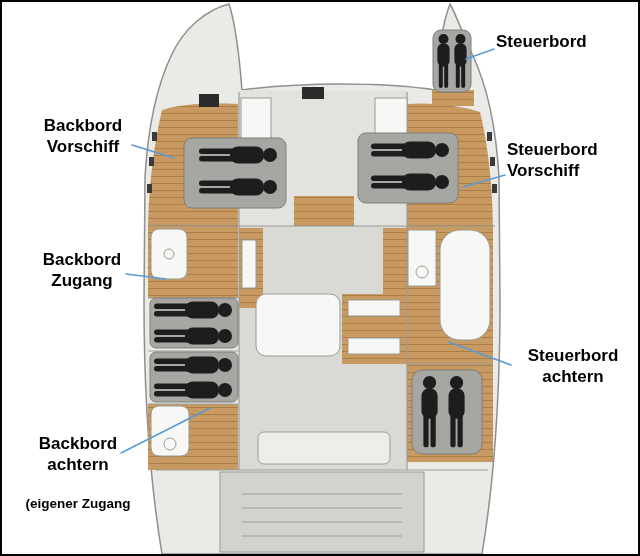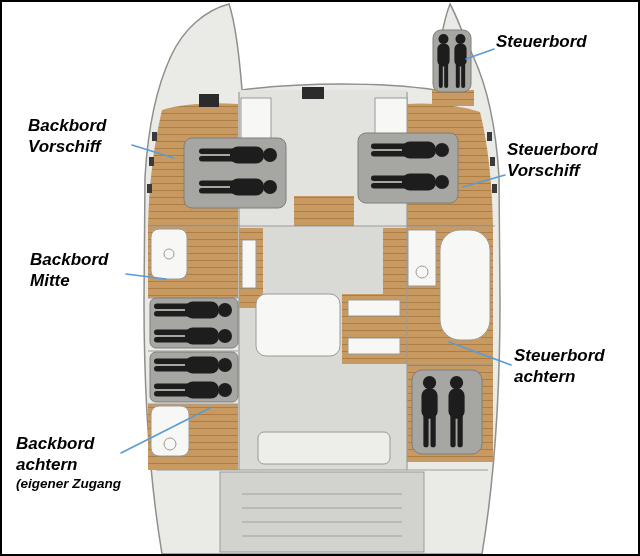--- a/index.html
+++ b/index.html
@@ -1,27 +1,27 @@
 <!DOCTYPE html>
 <html><head>
 <meta charset="utf-8">
 <style>
   * { margin:0; padding:0; box-sizing:border-box; }
   html,body { background:#ffffff; font-family:"Liberation Sans", sans-serif; }
   .frame {
     position:relative; width:640px; height:556px;
-    border:2px solid #000; background:#fff; overflow:hidden;font-style:italic;
+    border:2px solid #000; background:#fff; overflow:hidden;
   }
   svg.plan { position:absolute; left:0; top:0; }
   .lbl {
     position:absolute; font-weight:bold; color:#000;
-    font-size:17px; line-height:21px; white-space:nowrap;
+    font-size:17px; line-height:21px; text-align:center; white-space:nowrap;
   }
   .lbl.align-left { text-align:left; }
-  .lbl .note { font-size:13.5px; line-height:17px; }
+  .lbl .note { font-size:13.5px; line-height:17px;margin-top:20px; }
 </style>
 </head>
 <body>
 
 <div class="frame">
 
   <svg class="plan" width="640" height="556" viewBox="0 0 640 556">
     <defs>
       <pattern id="woodp" width="10" height="7" patternUnits="userSpaceOnUse">
         <rect width="10" height="7" fill="#c89a62"></rect>
@@ -167,21 +167,21 @@
     <div>Vorschiff</div>
   </div>
 
   <div class="lbl align-left" style="left:505px; top:137px; width:126px;">
     <div>Steuerbord</div>
     <div>Vorschiff</div>
   </div>
 
   <div class="lbl" style="left:28px; top:247px; width:104px;">
     <div>Backbord</div>
-    <div>Mitte</div>
+    <div>Zugang</div>
   </div>
 
   <div class="lbl" style="left:512px; top:343px; width:118px;">
     <div>Steuerbord</div>
     <div>achtern</div>
   </div>
 
   <div class="lbl" style="left:14px; top:431px; width:124px;">
     <div>Backbord</div>
     <div>achtern</div>

